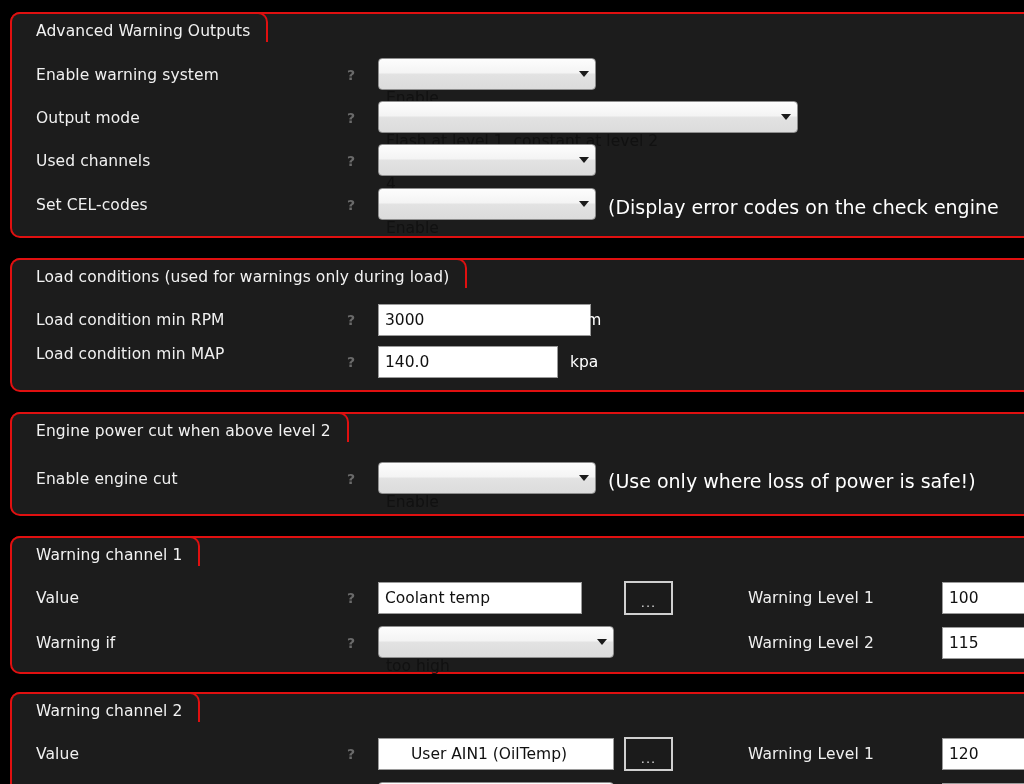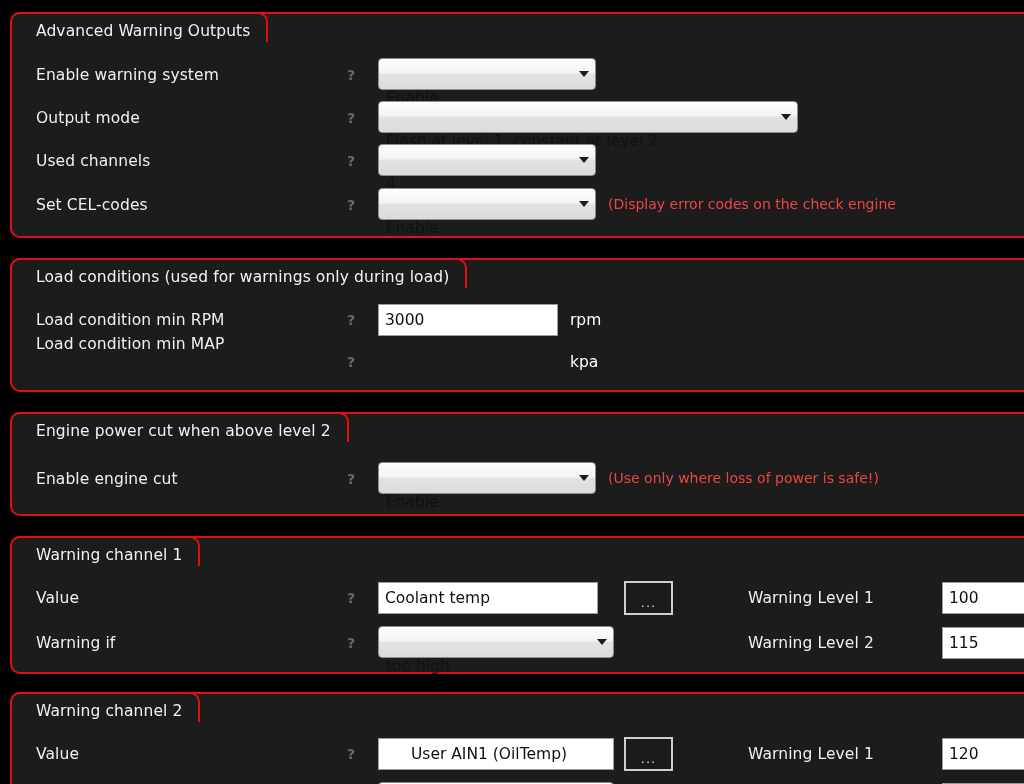--- a/index.html
+++ b/index.html
@@ -86,22 +86,22 @@
     font-weight: bold;
     user-select: none;
   }
   .unit {
     position: absolute;
     font-size: 15.5px;
     color: #ffffff;
   }
   .note {
     position: absolute;
-    font-size: 14px;
-    color: #ef4444;
+    font-size: 19px;
+    color: #ffffff;
     white-space: nowrap;
   }
 
   
   .combo {
     position: absolute;
     height: 32px;
     box-sizing: border-box;
     border: 1px solid #8e8e8e;
     border-radius: 4px;
@@ -215,29 +215,32 @@
 
   <div class="group" style="left:10px; top:258px; width:1040px; height:134px;">
     <div class="group-caption">
       <span>Load conditions (used for warnings only during load)</span>
     </div>
 
     <div class="row" style="left:24px; top:51px;">
       <span class="lbl">Load condition min RPM</span>
     </div>
     <span class="help" style="left:335px; top:52px;">?</span>
-    <div class="tinput" style="left:366px; top:44px; width:180px;">
+    <div class="tinput" style="left:366px; top:44px; width:213px;">
       <span>3000</span>
     </div>
     <span class="unit" style="left:558px; top:51px;">rpm</span>
 
-    <div class="row" style="left:24px; top:75px;">
+    <div class="row" style="left:24px; top:85px;">
       <span class="lbl">Load condition min MAP</span>
     </div>
     <span class="help" style="left:335px; top:94px;">?</span>
+    <div class="tinput" style="left:366px; top:86px; width:180px;">
+      <span>140.0</span>
+    </div>
     <span class="unit" style="left:558px; top:93px;">kpa</span>
   </div>
 
   <div class="group" style="left:10px; top:412px; width:1040px; height:104px;">
     <div class="group-caption">
       <span>Engine power cut when above level 2</span>
     </div>
 
     <div class="row" style="left:24px; top:56px;">
       <span class="lbl">Enable engine cut</span>
@@ -252,21 +255,21 @@
 
   <div class="group" style="left:10px; top:536px; width:1040px; height:138px;">
     <div class="group-caption">
       <span>Warning channel 1</span>
     </div>
 
     <div class="row" style="left:24px; top:51px;">
       <span class="lbl">Value</span>
     </div>
     <span class="help" style="left:335px; top:52px;">?</span>
-    <div class="tinput" style="left:366px; top:44px; width:220px;">
+    <div class="tinput" style="left:366px; top:44px; width:204px;">
       <span>Coolant temp</span>
     </div>
     <div class="dotsbtn" style="left:612px; top:43px;">
       <span>...</span>
     </div>
     <span class="lbl" style="position:absolute; left:736px; top:51px;">Warning Level 1</span>
     <div class="tinput" style="left:930px; top:44px; width:120px;">
       <span>100</span>
     </div>
 

